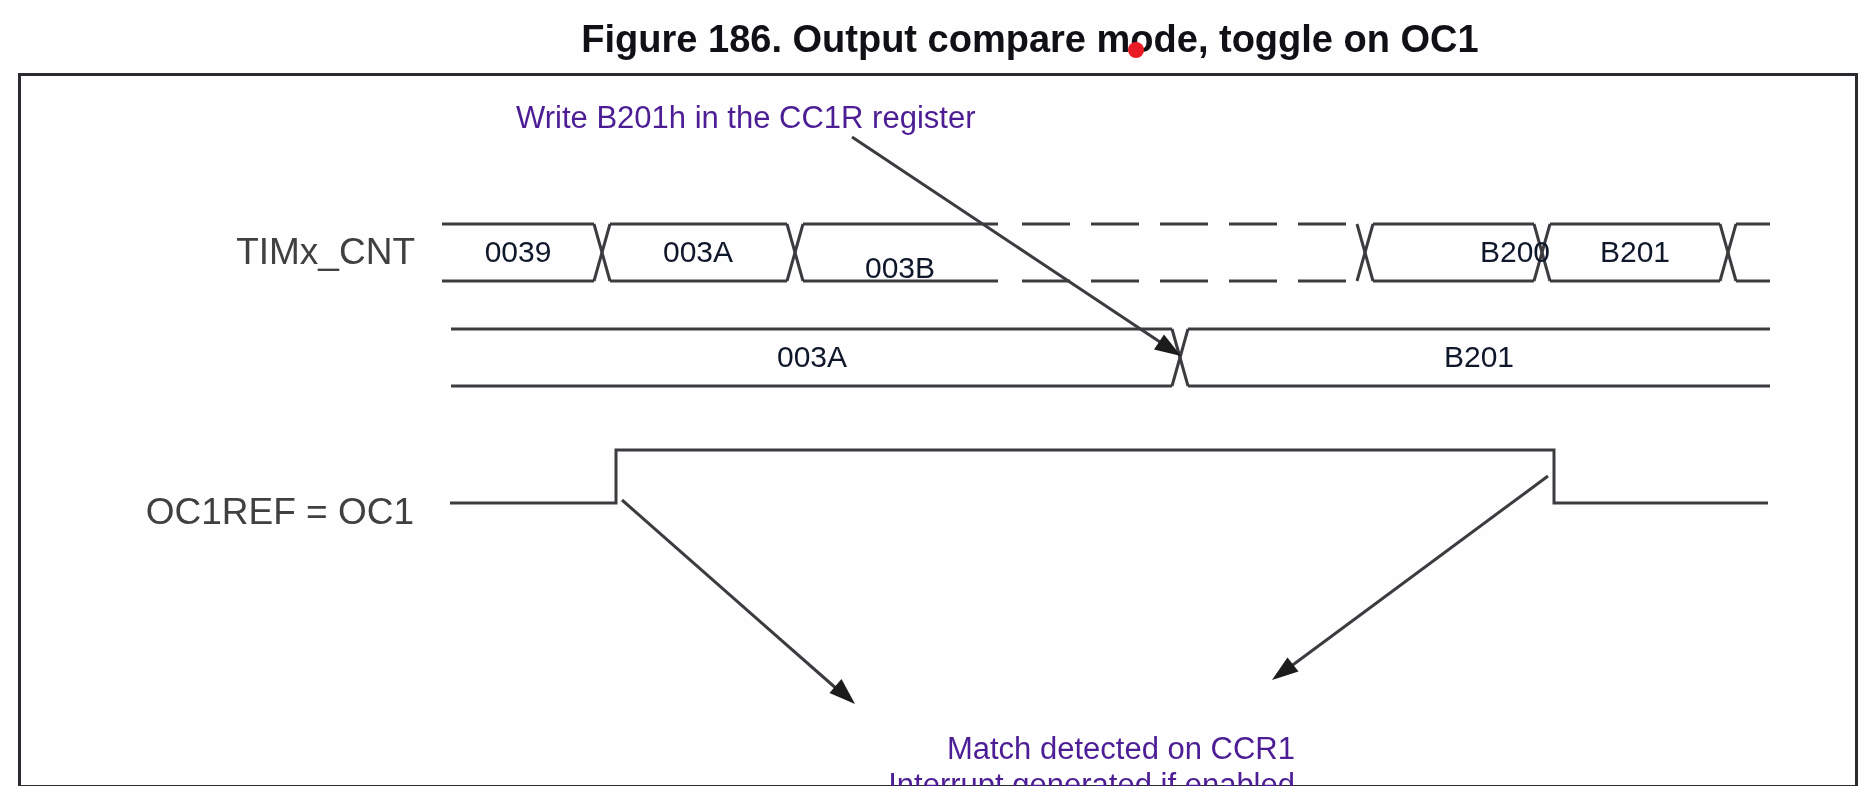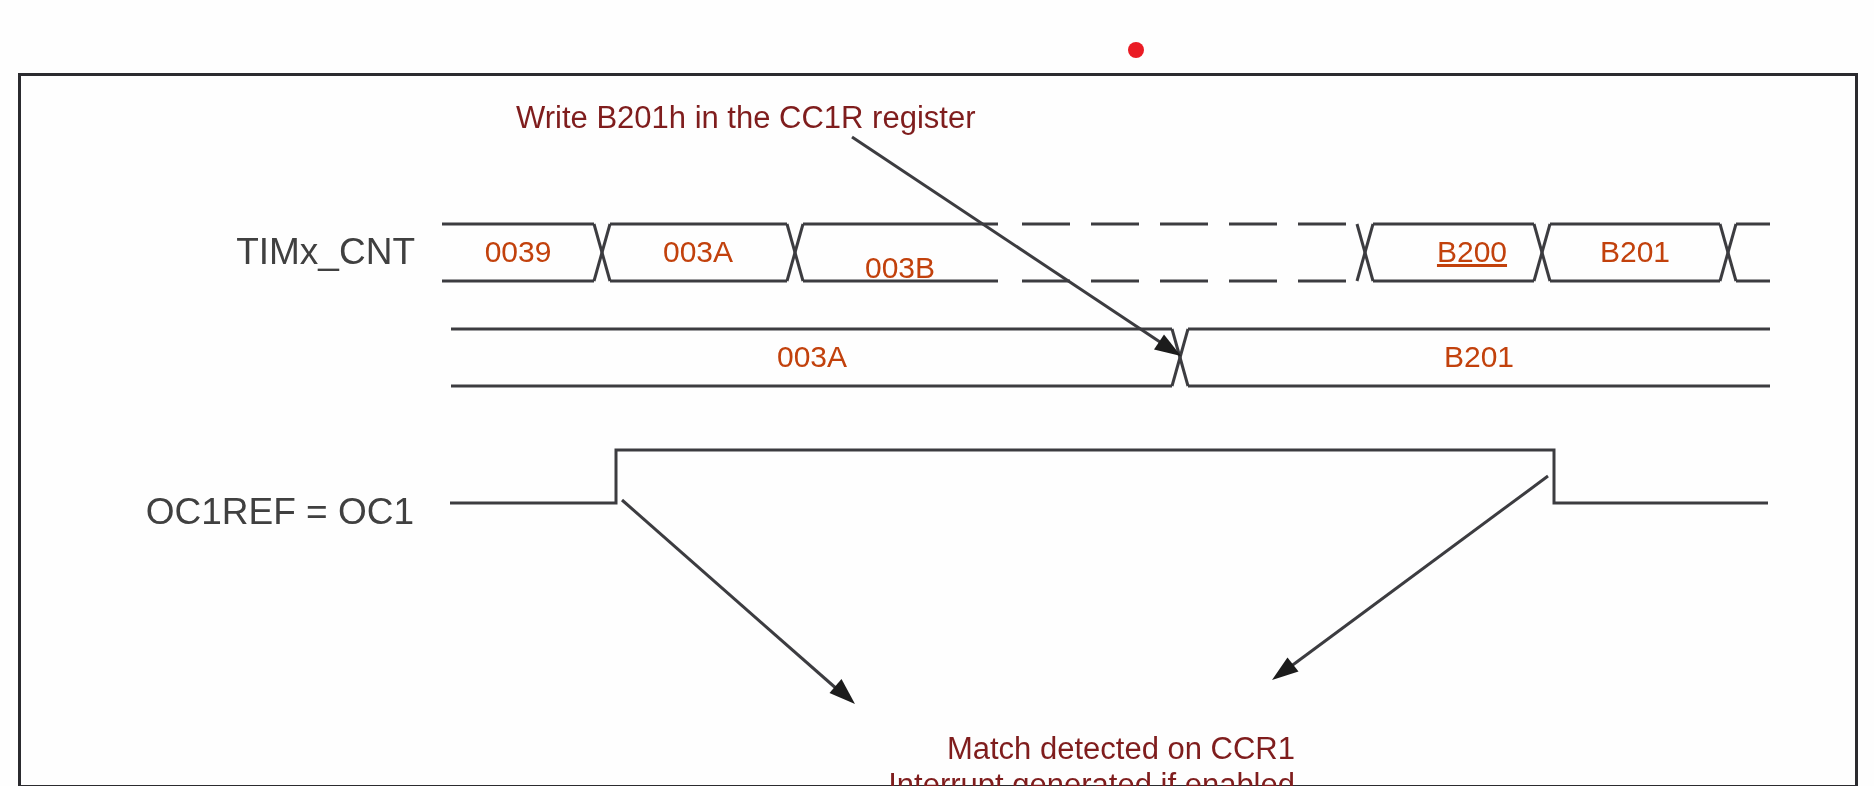--- a/index.html
+++ b/index.html
@@ -29,36 +29,37 @@
     box-sizing:border-box;
     background:transparent;
   }
   #wave-svg{left:0;top:0;width:1874px;height:786px;}
   .row-label{
     font-size:37px;color:#404040;
     text-align:right;white-space:nowrap;
     line-height:42px;
   }
   .cell-label{
-    font-size:30px;color:#c2410c;
+    font-size:30px;color:#0f172a;
     width:160px;text-align:center;white-space:nowrap;
     line-height:34px;
   }
   .note{
-    font-size:31px;color:#7f1d1d;white-space:nowrap;
+    font-size:31px;color:#4c1d95;white-space:nowrap;
     line-height:36px;
   }
   #write-note{left:516px;top:100px;}
   #match-note{left:835px;top:731px;width:460px;text-align:right;white-space:normal;}
 </style>
 </head>
 <body>
 
 <div id="stage">
 
+  <div class="abs" id="figure-title">Figure 186. Output compare mode, toggle on OC1</div>
 
   <div class="abs" id="red-dot"></div>
 
   <div class="abs" id="frame"></div>
 
   <svg class="abs" id="wave-svg" viewBox="0 0 1874 786" xmlns="http://www.w3.org/2000/svg">
     <g stroke="#3c3c40" stroke-width="3" fill="none">
 
       <line x1="442" y1="224" x2="594" y2="224"></line>
       <line x1="442" y1="281" x2="594" y2="281"></line>
@@ -118,21 +119,21 @@
       <polygon points="1272,680 1287.5,657.5 1298.5,671.5" fill="#1c1c1c"></polygon>
     </g>
   </svg>
 
   <div class="abs row-label" style="left:115px;top:231px;width:300px;">TIMx_CNT</div>
   <div class="abs row-label" style="left:114px;top:491px;width:300px;">OC1REF = OC1</div>
 
   <div class="abs cell-label" style="left:438px;top:235px;">0039</div>
   <div class="abs cell-label" style="left:618px;top:235px;">003A</div>
   <div class="abs cell-label" style="left:820px;top:235px;margin-top:16px;">003B</div>
-  <div class="abs cell-label" style="left:1392px;top:235px;text-decoration:underline;">B200</div>
+  <div class="abs cell-label" style="left:1435px;top:235px;">B200</div>
   <div class="abs cell-label" style="left:1555px;top:235px;">B201</div>
 
   <div class="abs cell-label" style="left:732px;top:340px;">003A</div>
   <div class="abs cell-label" style="left:1399px;top:340px;">B201</div>
 
   <div class="abs note" id="write-note">Write B201h in the CC1R register</div>
 
   <div class="abs note" id="match-note">
     <div>Match detected on CCR1</div>
     <div>Interrupt generated if enabled</div>

